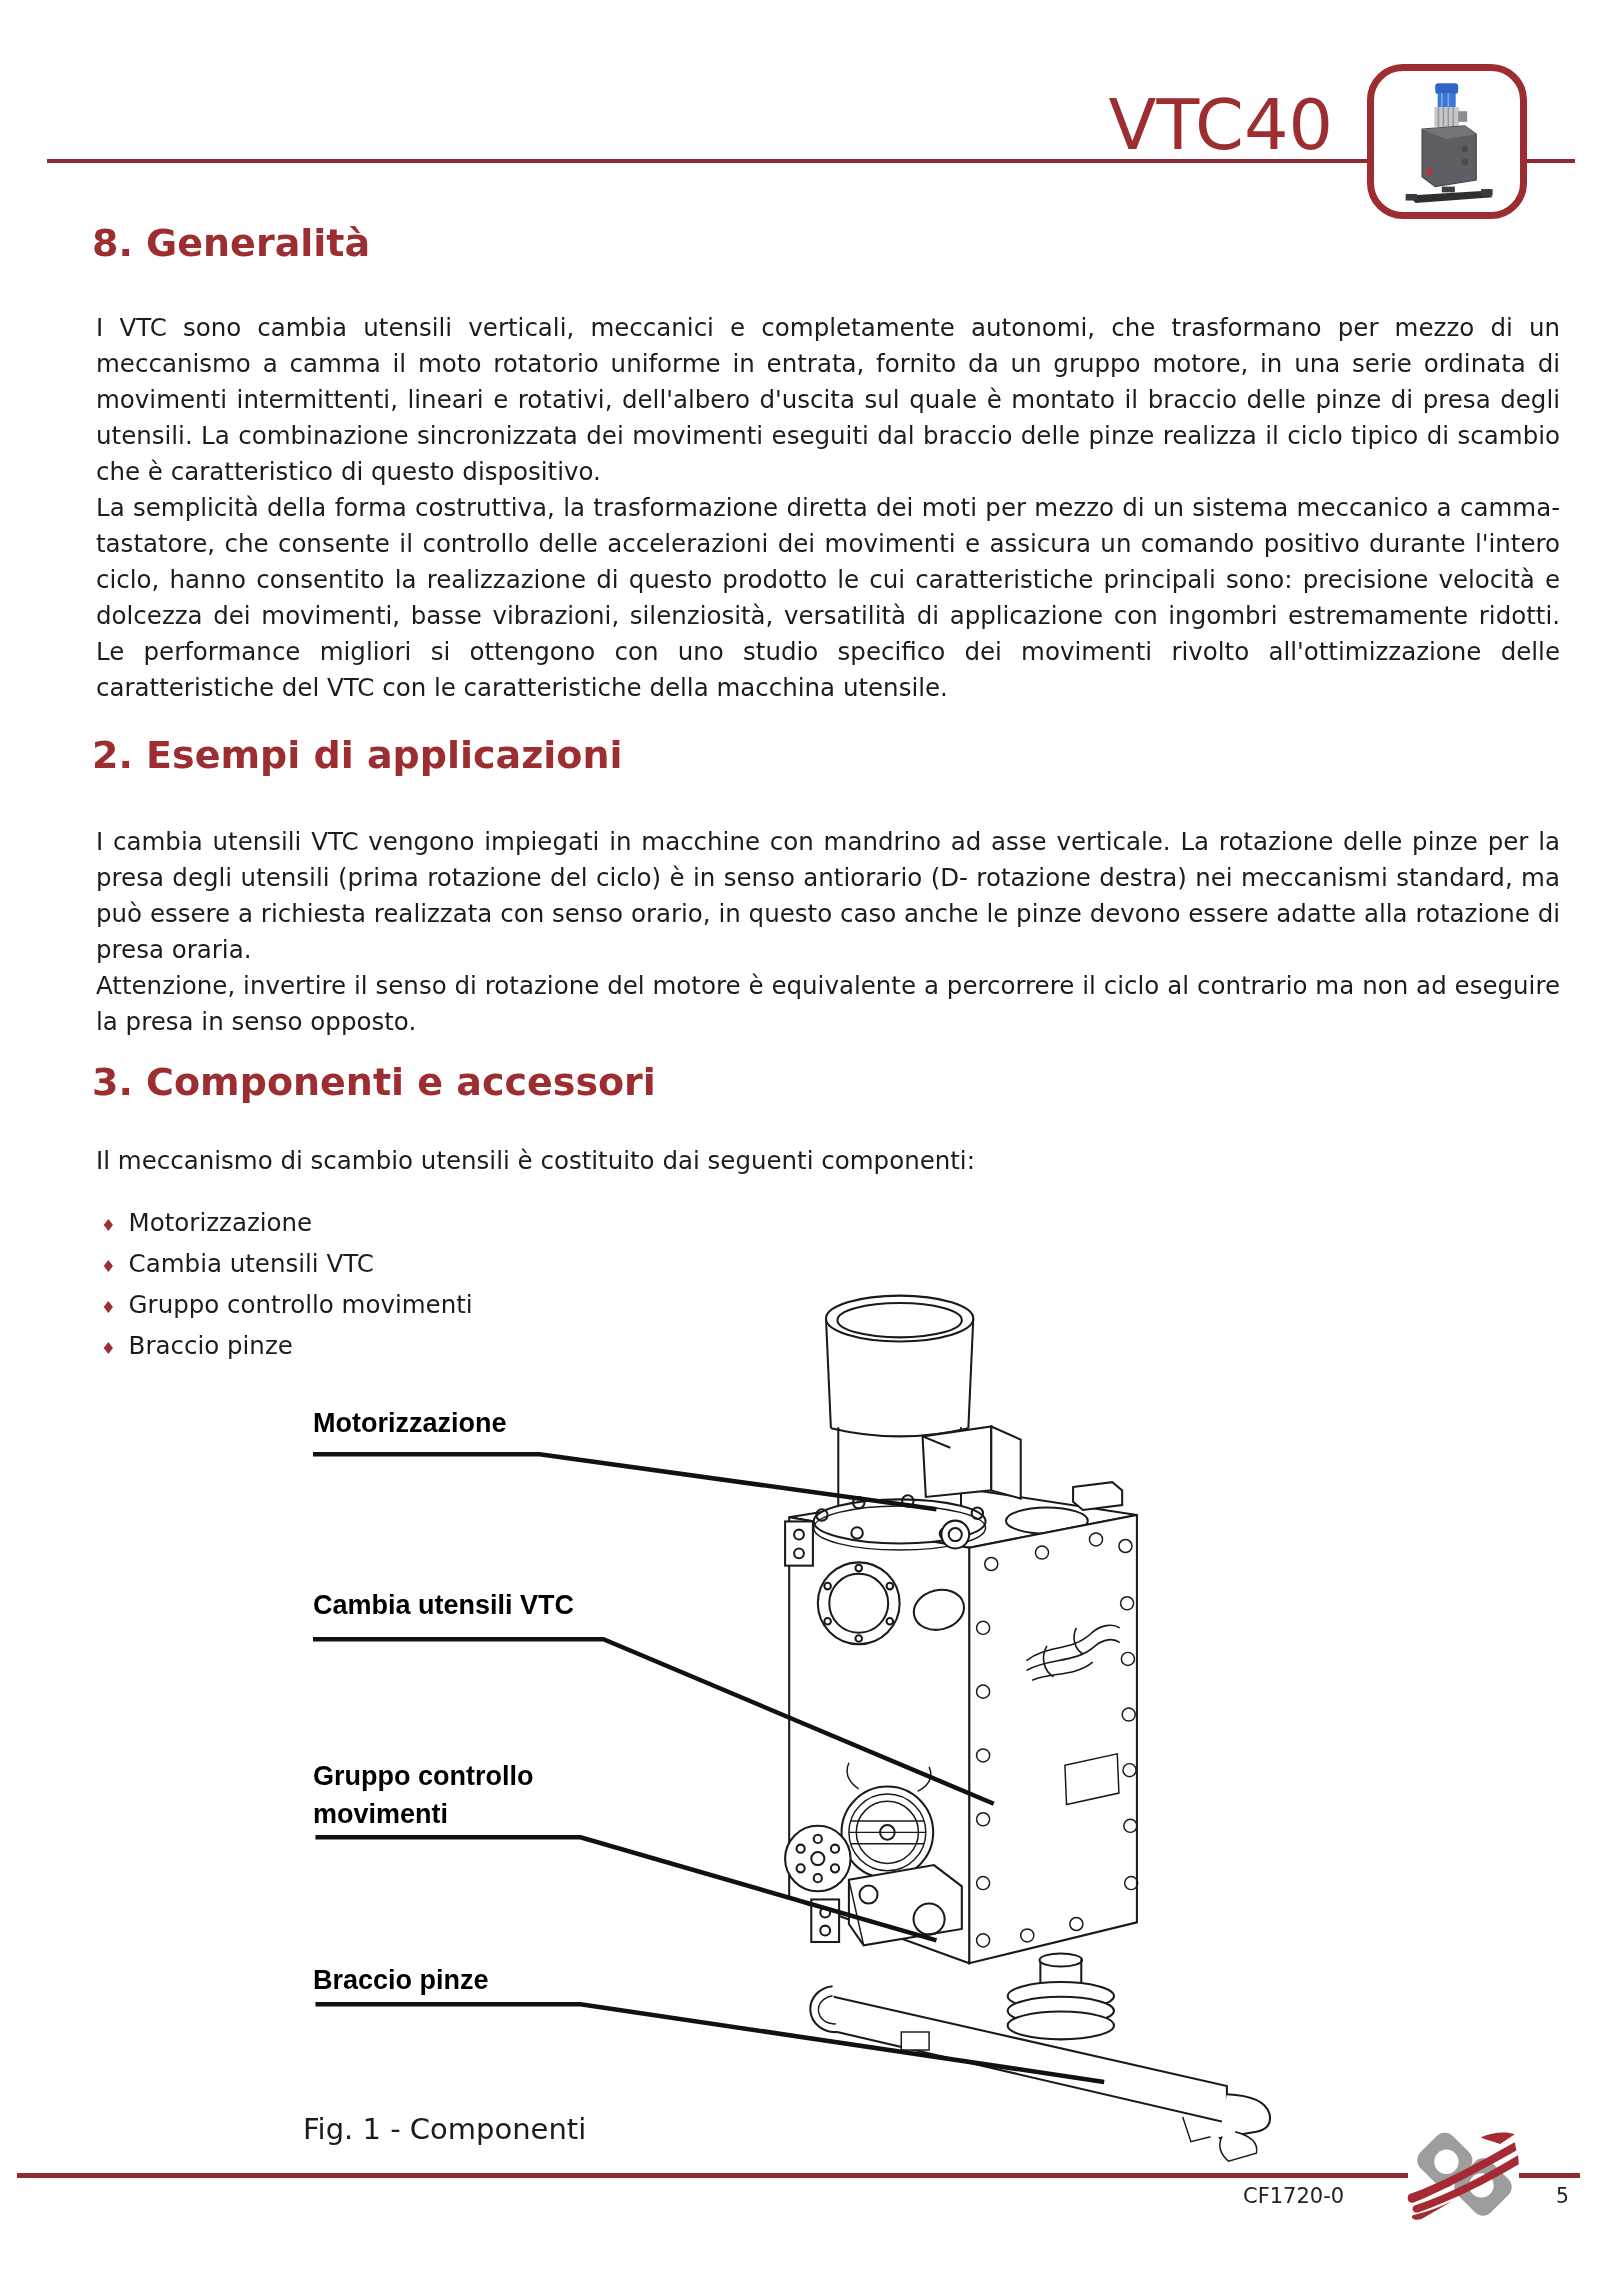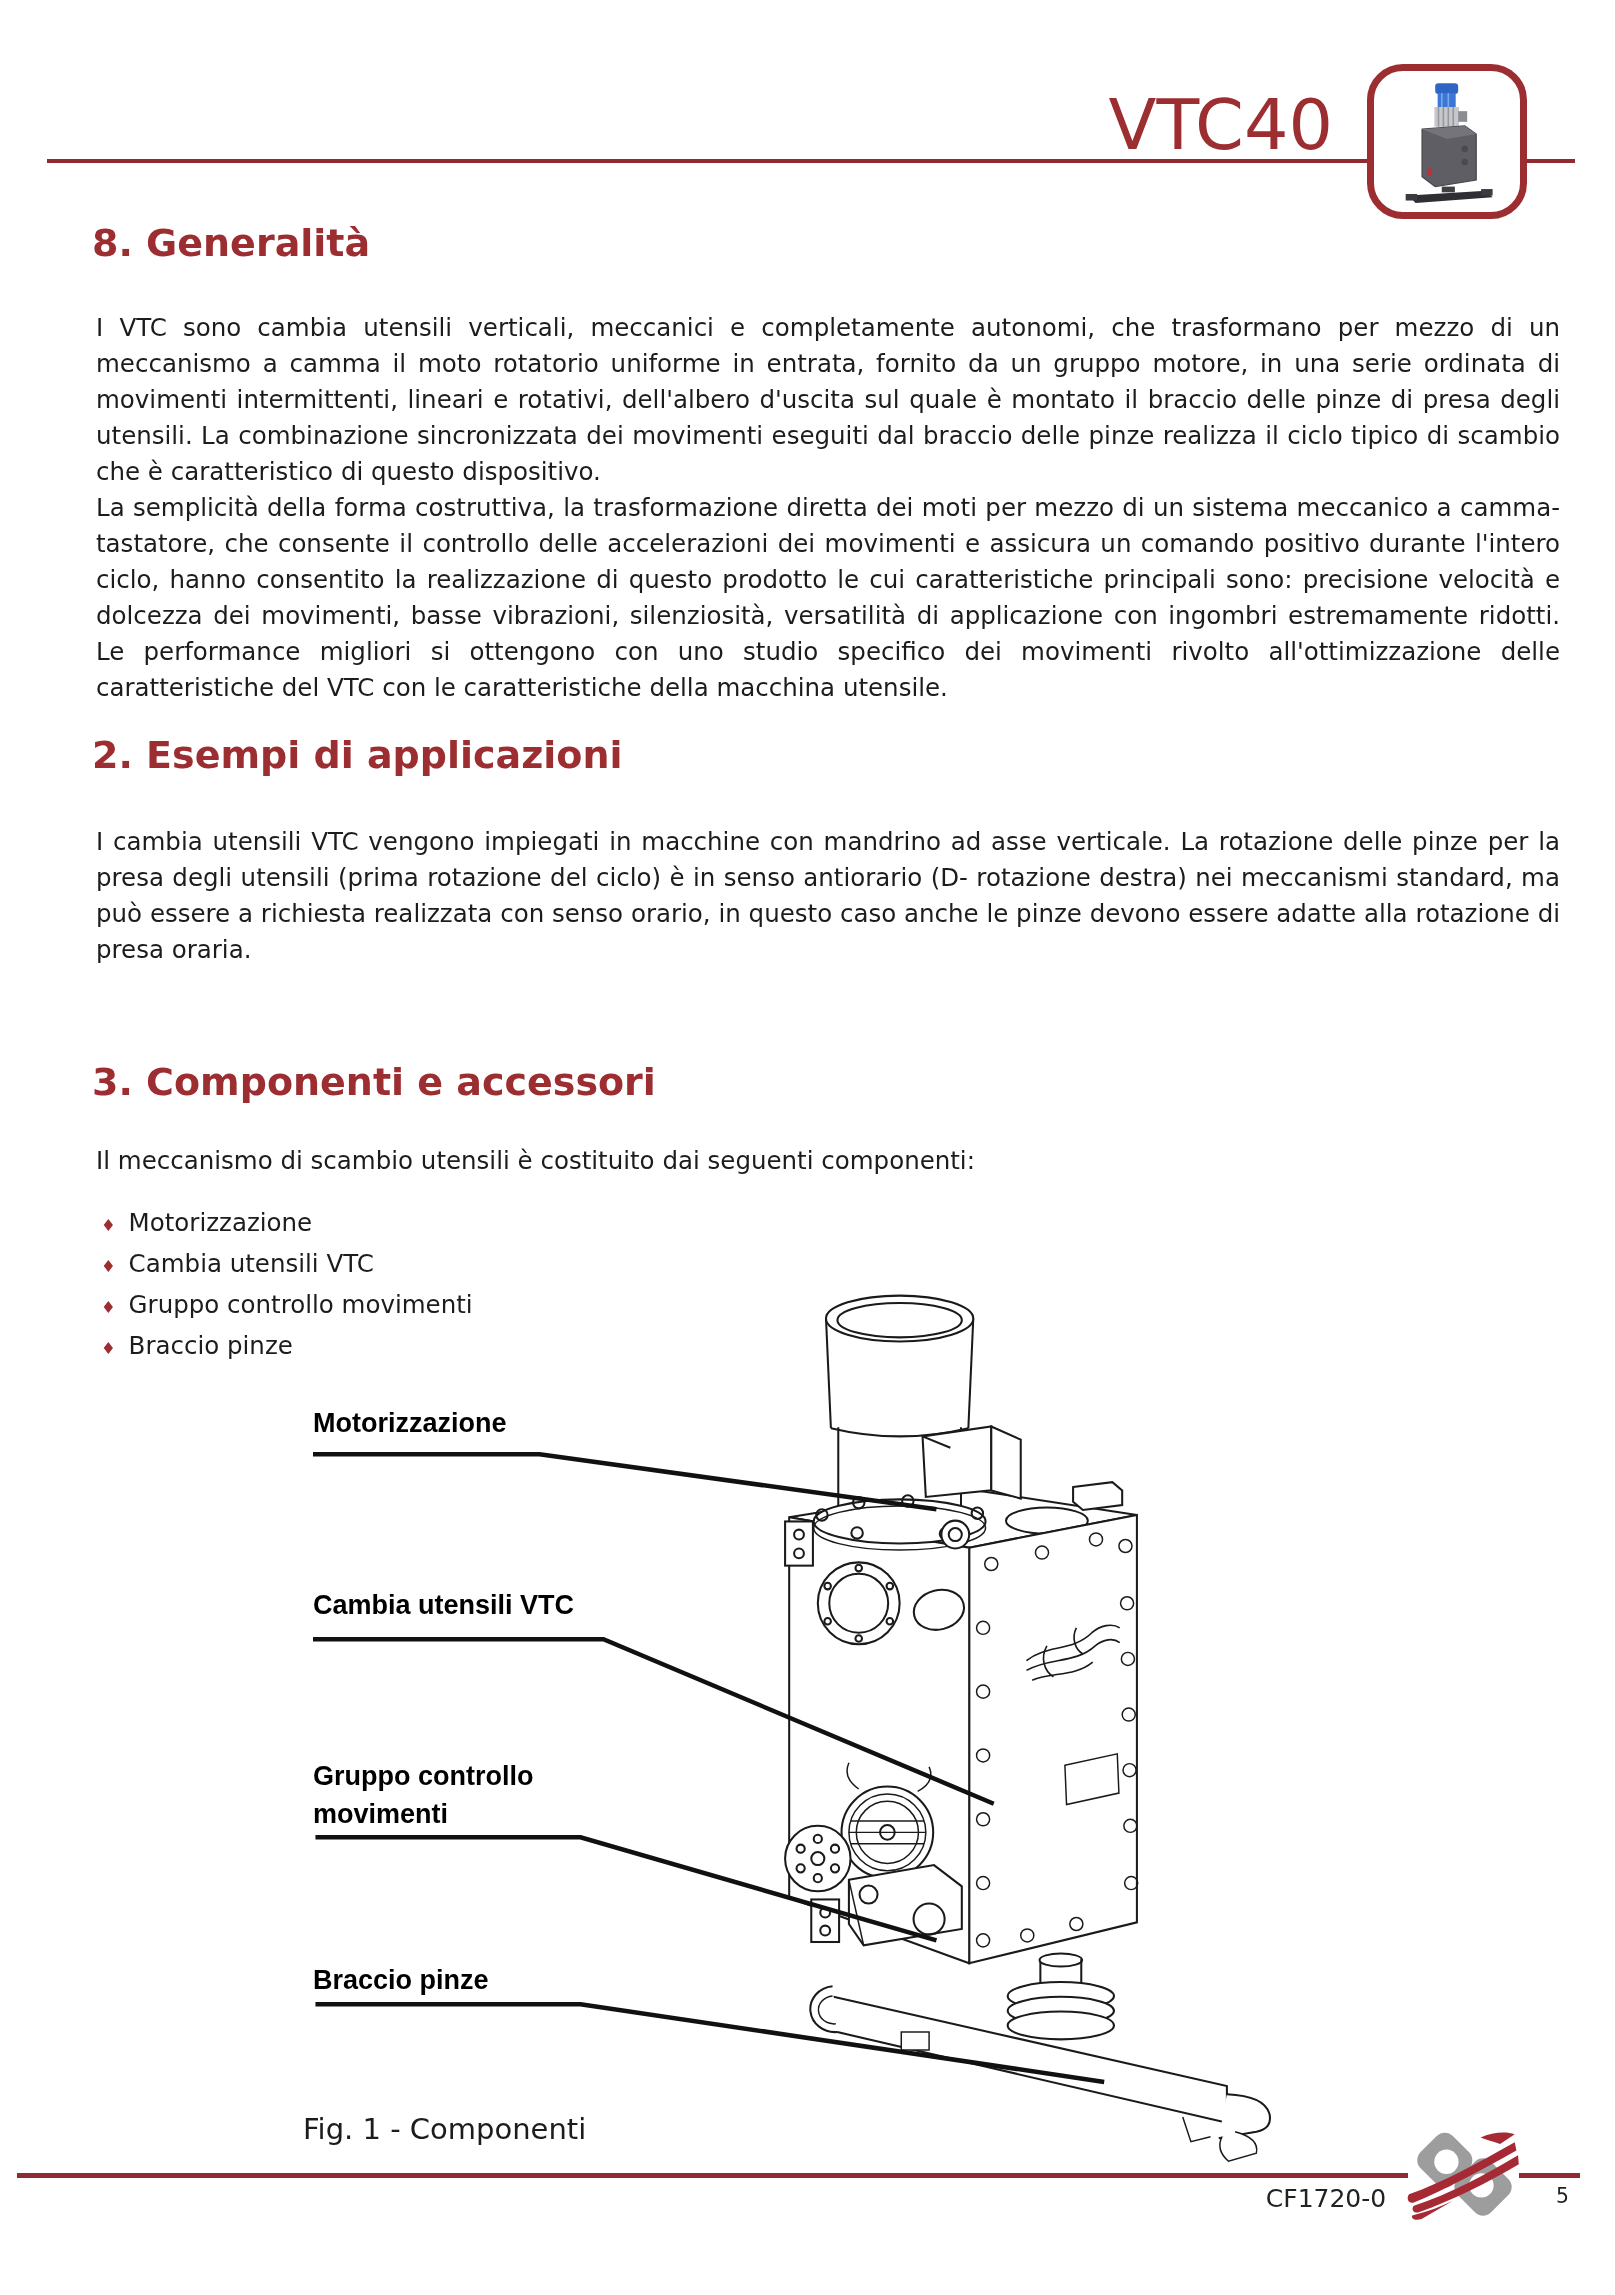--- a/index.html
+++ b/index.html
@@ -17,21 +17,21 @@
   
   .bullet-list{left:96px;top:1204px;width:736px;list-style:none;margin:0;padding:0;}
   .bullet-list li{font-size:24.5px;line-height:38px;display:flex;align-items:baseline;}
   .bullet-glyph{color:#9C2D31;font-size:16.4px;margin-right:13px;margin-left:4.9px;}
   
   .fig-label{left:313px;font-family:"Liberation Sans",sans-serif;font-weight:bold;font-size:27px;line-height:38px;color:#000;}
   .fig-caption{left:303px;top:2112px;font-size:29px;color:#1c1c1c;}
   
   .footer-rule-left{left:17px;top:2173px;width:1391px;height:4.9px;background:#902B33;}
   .footer-rule-right{left:1519px;top:2173px;width:61px;height:4.9px;background:#902B33;}
-  .footer-doc{left:1243px;top:2184px;width:166px;text-align:center;font-size:25px;color:#222;}
+  .footer-doc{left:1243px;top:2184px;width:166px;text-align:left;font-size:21px;color:#222;}
   .footer-page{left:1546px;top:2184px;width:33px;text-align:center;font-size:20.4px;color:#222;}
   svg{display:block;}
 </style>
 </head>
 <body>
 
 <div class="abs header-rule"></div>
 <div class="abs product-title">VTC40</div>
 
 <div class="abs logo-box">
@@ -63,20 +63,21 @@
 
 <div class="abs section-heading" style="top:222px;">8. Generalità</div>
 <div class="abs body-block" style="top:310px;">
   <p>I VTC sono cambia utensili verticali, meccanici e completamente autonomi, che trasformano per mezzo di un meccanismo a camma il moto rotatorio uniforme in entrata, fornito da un gruppo motore, in una serie ordinata di movimenti intermittenti, lineari e rotativi, dell'albero d'uscita sul quale è montato il braccio delle pinze di presa degli utensili. La combinazione sincronizzata dei movimenti eseguiti dal braccio delle pinze realizza il ciclo tipico di scambio che è caratteristico di questo dispositivo.</p>
   <p>La semplicità della forma costruttiva, la trasformazione diretta dei moti per mezzo di un sistema meccanico a camma-tastatore, che consente il controllo delle accelerazioni dei movimenti e assicura un comando positivo durante l'intero ciclo, hanno consentito la realizzazione di questo prodotto le cui caratteristiche principali sono: precisione velocità e dolcezza dei movimenti, basse vibrazioni, silenziosità, versatilità di applicazione con ingombri estremamente ridotti. Le performance migliori si ottengono con uno studio specifico dei movimenti rivolto all'ottimizzazione delle caratteristiche del VTC con le caratteristiche della macchina utensile.</p>
 </div>
 
 <div class="abs section-heading" style="top:734px;text-align:center;">2. Esempi di applicazioni</div>
 <div class="abs body-block" style="top:824px;">
   <p>I cambia utensili VTC vengono impiegati in macchine con mandrino ad asse verticale. La rotazione delle pinze per la presa degli utensili (prima rotazione del ciclo) è in senso antiorario (D- rotazione destra) nei meccanismi standard, ma può essere a richiesta realizzata con senso orario, in questo caso anche le pinze devono essere adatte alla rotazione di presa oraria.</p>
+  <p>Attenzione, invertire il senso di rotazione del motore è equivalente a percorrere il ciclo al contrario ma non ad eseguire la presa in senso opposto.</p>
 </div>
 
 <div class="abs section-heading" style="top:1061px;">3. Componenti e accessori</div>
 <div class="abs body-block single-line" style="top:1143px;">
   <p>Il meccanismo di scambio utensili è costituito dai seguenti componenti:</p>
 </div>
 
 <ul class="abs bullet-list">
   <li>
     <span class="bullet-glyph">♦</span>

